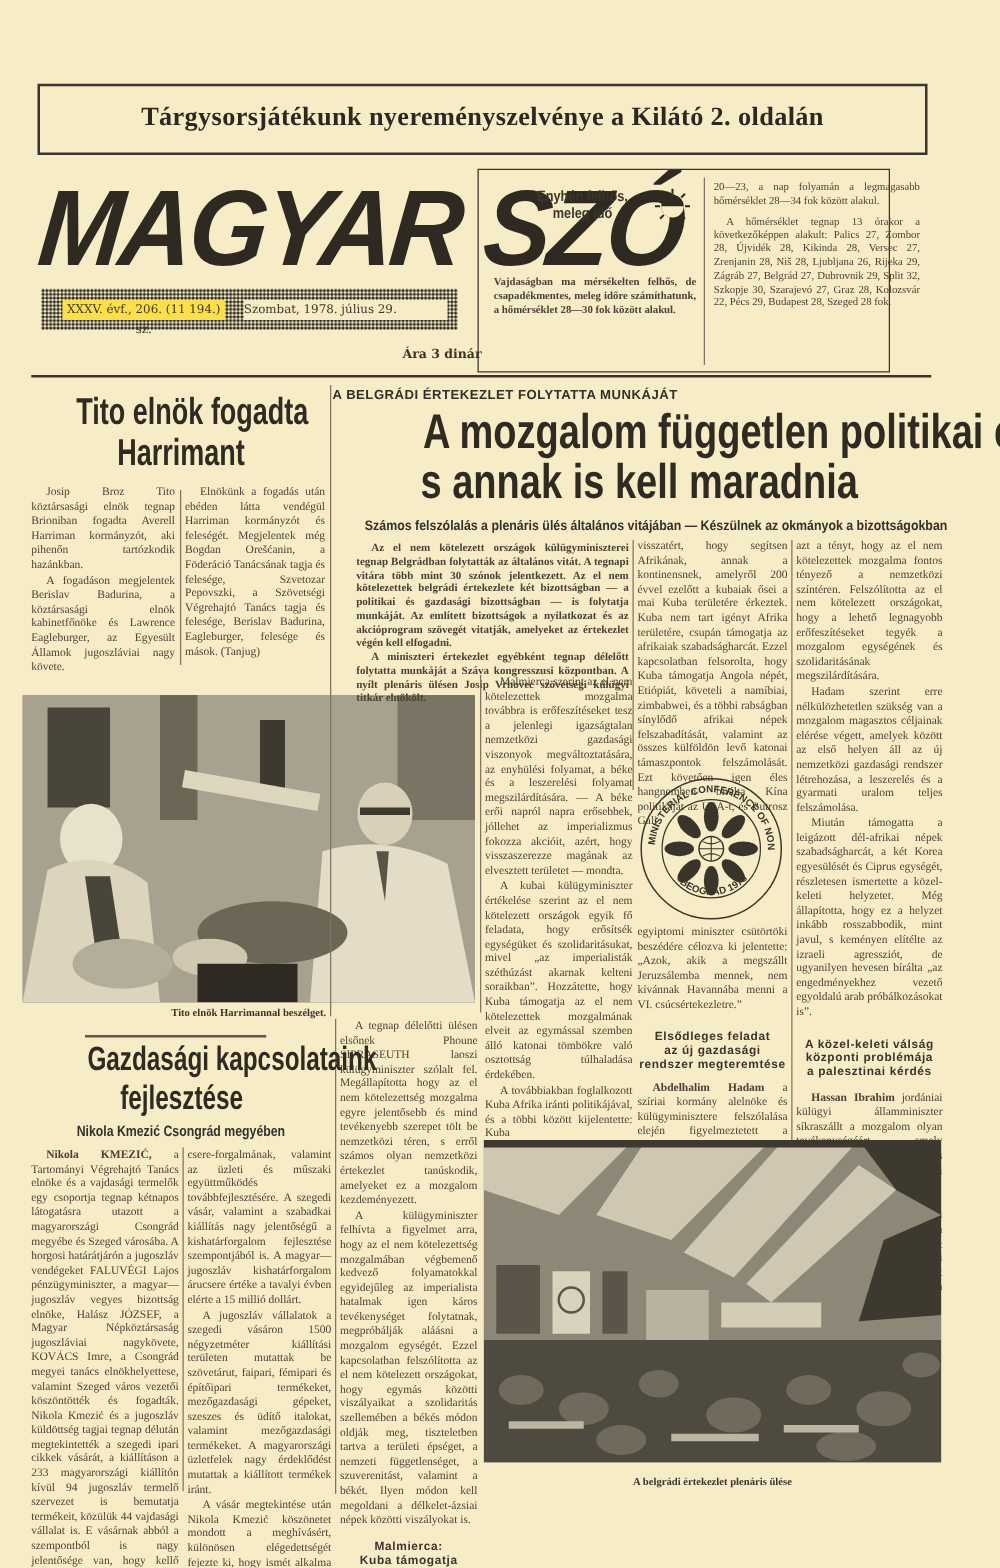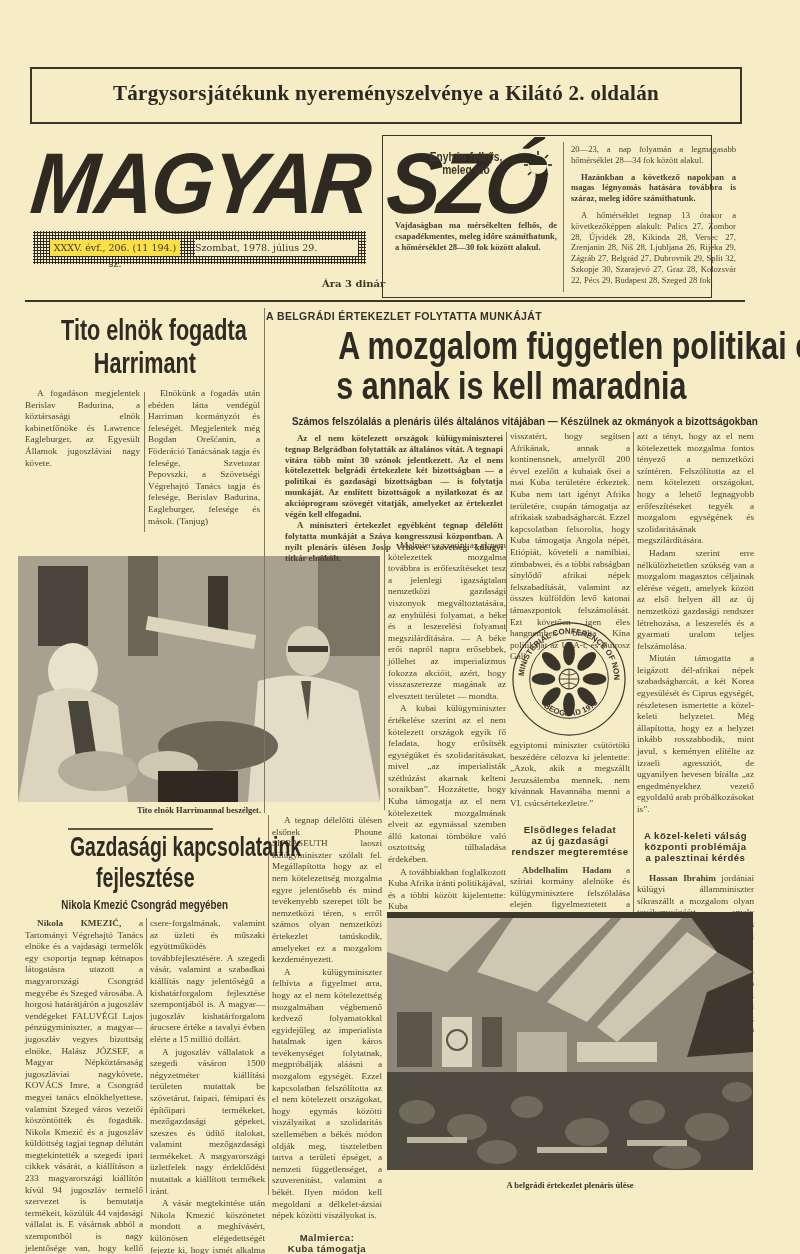--- a/index.html
+++ b/index.html
@@ -101,32 +101,32 @@
     </g>
     <circle cx="15" cy="15" r="9" fill="#2e2a22"></circle>
     <path d="M6 15 H24 A9 9 0 0 1 6 15 Z" fill="#f6ecc6"></path>
   </svg>
   <div class="wcol" style="left:12px; top:58px; width:162px;margin-top:26px;">
     <p style="font-weight:bold;">Vajdaságban ma mérsékelten felhős, de csapadékmentes, meleg időre számíthatunk, a hőmérséklet 28—30 fok között alakul.</p>
   </div>
   <div class="vrule" style="left:180px; top:6px; height:150px;"></div>
   <div class="wcol" style="left:188px; top:8px; width:165px;">
     <p>20—23, a nap folyamán a legmagasabb hőmérséklet 28—34 fok között alakul.</p>
-    <p class="ind" style="font-weight:bold;">Hazánkban a következő napokban a magas légnyomás hatására továbbra is száraz, meleg időre számíthatunk.</p>
     <p class="ind">A hőmérséklet tegnap 13 órakor a következőképpen alakult: Palics 27, Zombor 28, Újvidék 28, Kikinda 28, Versec 27, Zrenjanin 28, Niš 28, Ljubljana 26, Rijeka 29, Zágráb 27, Belgrád 27, Dubrovnik 29, Split 32, Szkopje 30, Szarajevó 27, Graz 28, Kolozsvár 22, Pécs 29, Budapest 28, Szeged 28 fok.</p>
   </div>
 </div>
 
 <div class="abs full-rule"></div>
 
 <div id="tito-headline" class="abs cond">
   <span>Tito elnök fogadta</span><br>
   <span>Harrimant</span>
 </div>
 <div class="abs body-text" style="left:25px; top:388px; width:115px;">
+  <p>Josip Broz Tito köztársasági elnök tegnap Brioniban fogadta Averell Harriman kormányzót, aki pihenőn tartózkodik hazánkban.</p>
   <p>A fogadáson megjelentek Berislav Badurina, a köztársasági elnök kabinetfőnöke és Lawrence Eagleburger, az Egyesült Államok jugoszláviai nagy követe.</p>
 </div>
 <div class="vrule" style="left:144px; top:392px; height:140px;"></div>
 <div class="abs body-text" style="left:148px; top:388px; width:112px;">
   <p>Elnökünk a fogadás után ebéden látta vendégül Harriman kormányzót és feleségét. Megjelentek még Bogdan Orešćanin, a Föderáció Tanácsának tagja és felesége, Szvetozar Pepovszki, a Szövetségi Végrehajtó Tanács tagja és felesége, Berislav Badurina, Eagleburger, felesége és mások. (Tanjug)</p>
 </div>
 
 <div class="abs photo" style="left:18px; top:556px; width:362px; height:246px;">
   <svg width="362" height="246" viewBox="0 0 362 246">
     <rect width="362" height="246" fill="#a8a190"></rect>

